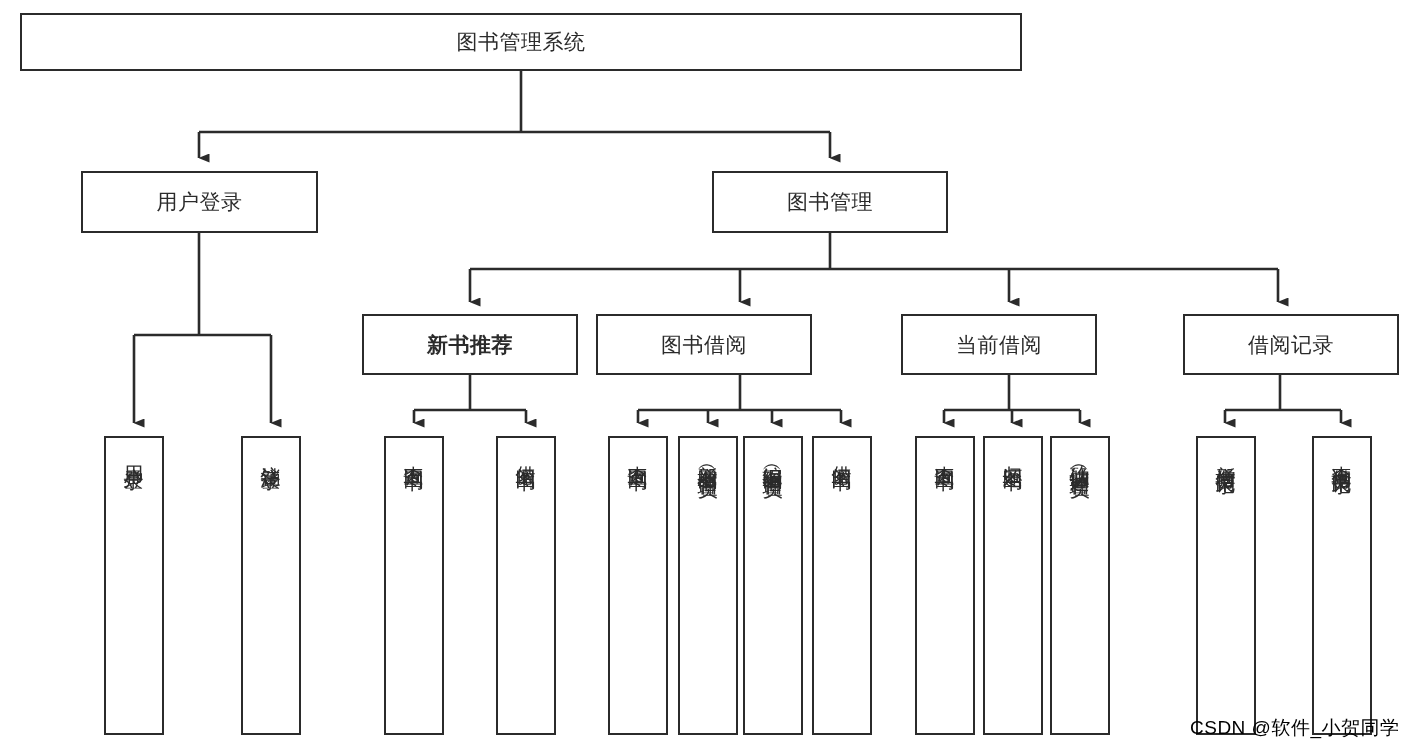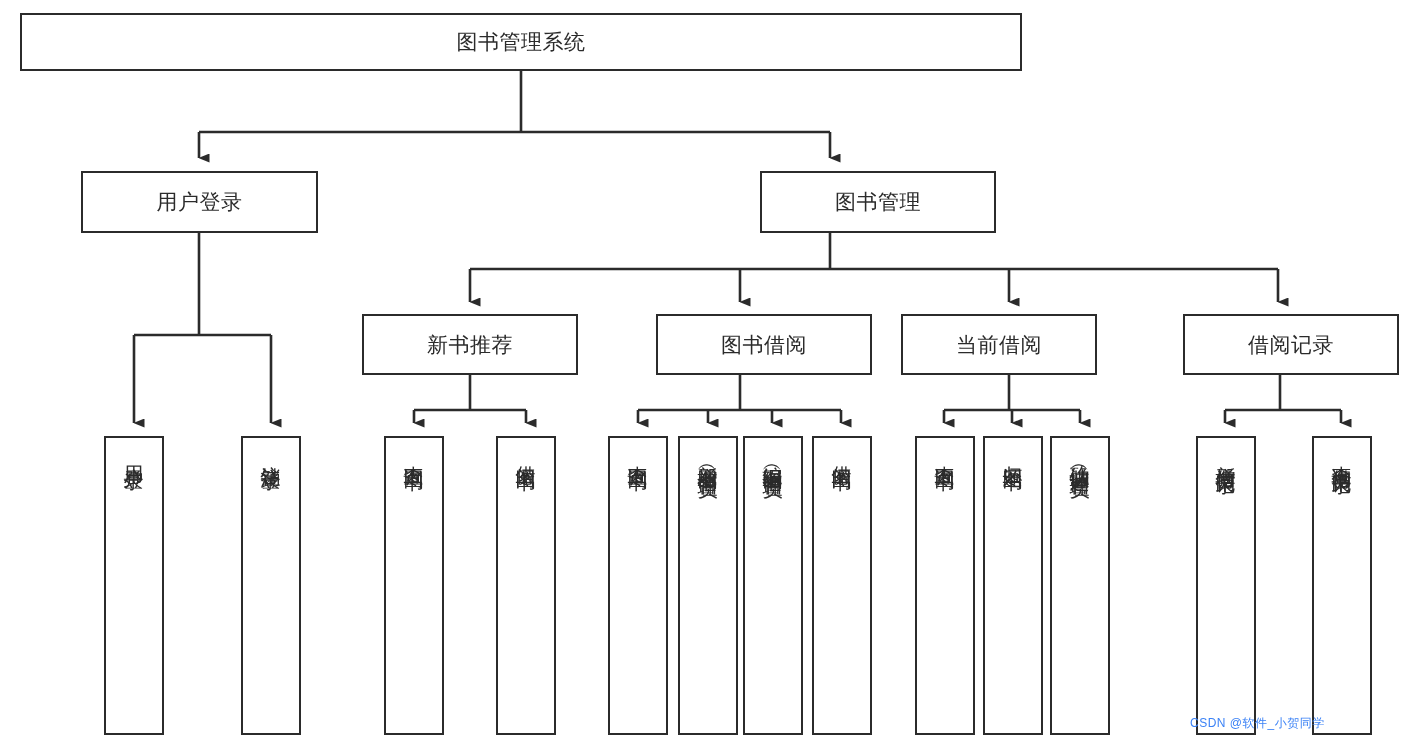--- a/index.html
+++ b/index.html
@@ -48,22 +48,22 @@
     font-size: 20px;
     letter-spacing: 2px;
     line-height: 1.1;
   }
   .node-box.vertical {
     align-items: flex-start;
     padding-top: 12px;
   }
   .watermark {
     position: absolute;
-    color: #3b82f6;
-    font-size: 12px;
+    color: #000000;
+    font-size: 19px;
     white-space: nowrap;
     letter-spacing: 0.5px;
   }
 </style>
 </head>
 <body>
 
 <div id="stage">
 
   <svg id="diagram-svg" viewBox="0 0 1405 747" xmlns="http://www.w3.org/2000/svg">
@@ -116,28 +116,28 @@
     </g>
   </svg>
 
   <div class="node-box" style="left:20px; top:13px; width:1002px; height:58px;">
     <span class="node-label">图书管理系统</span>
   </div>
 
   <div class="node-box" style="left:81px; top:171px; width:237px; height:62px;">
     <span class="node-label">用户登录</span>
   </div>
-  <div class="node-box" style="left:712px; top:171px; width:236px; height:62px;margin-left:48px;">
+  <div class="node-box" style="left:712px; top:171px; width:236px; height:62px;">
     <span class="node-label">图书管理</span>
   </div>
 
-  <div class="node-box" style="left:362px; top:314px; width:216px; height:61px;">
+  <div class="node-box" style="left:362px; top:314px; width:216px; height:61px;font-weight:bold;">
     <span class="node-label">新书推荐</span>
   </div>
-  <div class="node-box" style="left:656px; top:314px; width:216px; height:61px;">
+  <div class="node-box" style="left:596px; top:314px; width:216px; height:61px;">
     <span class="node-label">图书借阅</span>
   </div>
   <div class="node-box" style="left:901px; top:314px; width:196px; height:61px;">
     <span class="node-label">当前借阅</span>
   </div>
   <div class="node-box" style="left:1172px; top:314px; width:216px; height:61px;margin-left:11px;">
     <span class="node-label">借阅记录</span>
   </div>
 
   <div class="node-box vertical" style="left:104px; top:436px; width:60px; height:299px;">

